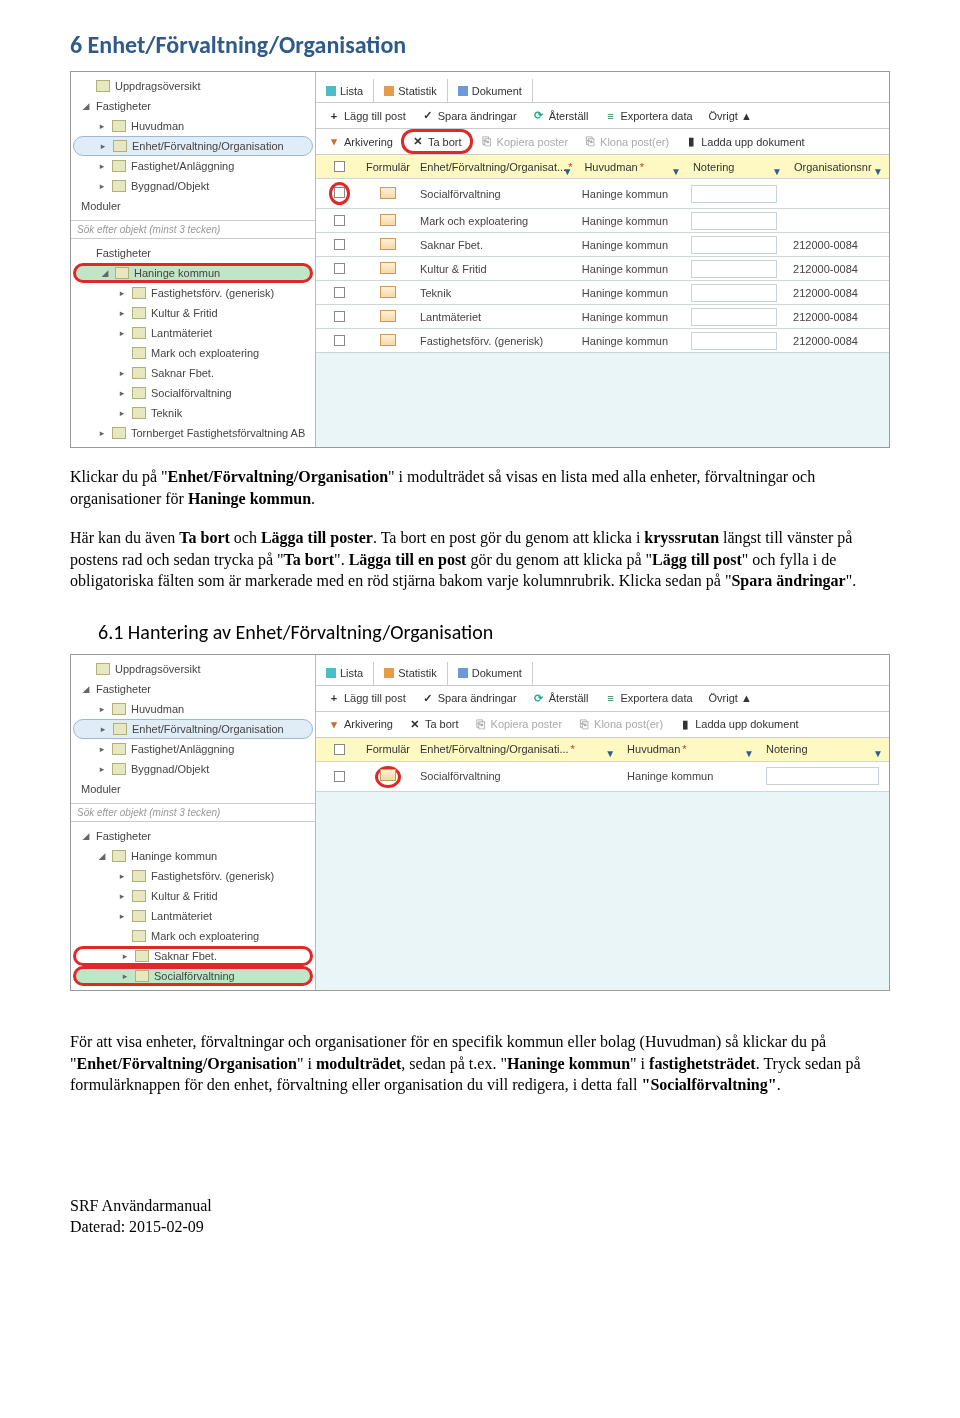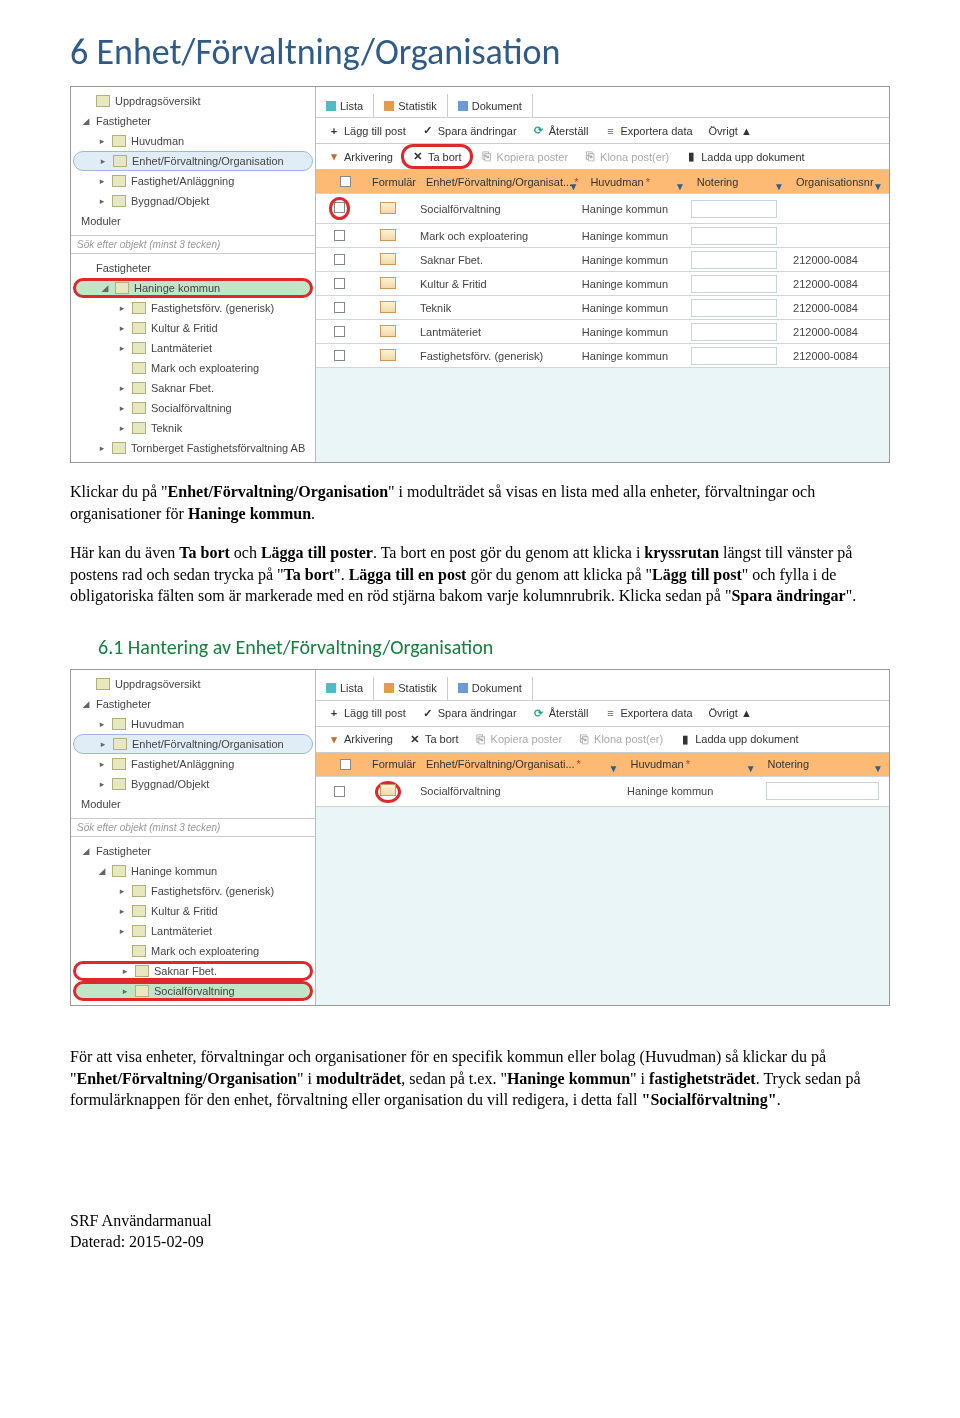--- a/index.html
+++ b/index.html
@@ -1,18 +1,18 @@
 <!DOCTYPE html>
 <html><head>
 <meta charset="utf-8">
 <style>
   * { box-sizing: border-box; margin: 0; padding: 0; }
   body { font-family: "Times New Roman", serif; font-size: 16px; color: #000; background: #fff; width: 960px; padding: 30px 70px 30px 70px; }
-  .heading1 { font-family: Calibri, sans-serif; font-size: 36px; color: #2E5B8A; font-weight: normal; margin-bottom: 12px; }
-  .heading2 { font-family: Calibri, sans-serif; font-size: 20px; color: #15803d; font-weight: normal; margin: 28px 0 10px 28px; }
+  .heading1 { font-family: Calibri, sans-serif; font-size: 24px; color: #2E5B8A; font-weight: bold; margin-bottom: 12px; }
+  .heading2 { font-family: Calibri, sans-serif; font-size: 20px; color: #000000; font-weight: normal; margin: 28px 0 10px 28px; }
   .body-text { font-size: 16px; line-height: 1.35; margin-top: 18px; }
   .body-text b { font-weight: bold; }
   .footer { margin-top: 100px; line-height: 1.3; }
 
   
   .shot { border: 1px solid #999; background: #fff; font-family: "Segoe UI", Tahoma, sans-serif; font-size: 11px; color: #444; display: flex; margin-top: 6px; }
   .shot .left { width: 245px; border-right: 1px solid #bbb; }
   .shot .right { flex: 1; background: #eaf5f7; padding-bottom: 6px; margin-top: 7px; }
   .tree { padding: 4px 2px; }
   .tree-row { display: flex; align-items: center; height: 20px; padding: 0 4px; gap: 5px; position: relative; white-space: nowrap; }
@@ -33,21 +33,21 @@
   .i-orange { background: #e59c4a; }
   .i-blue { background: #6a9bd8; }
 
   .toolbar { background: #fff; border-bottom: 1px solid #ccc; display: flex; align-items: center; height: 26px; padding: 0 4px; gap: 0; }
   .tbtn { display: flex; align-items: center; gap: 4px; padding: 0 8px; height: 100%; color: #333; font-size: 11px; white-space: nowrap; }
   .tbtn.dis { color: #aaa; }
   .glyph { width: 12px; display: inline-block; text-align: center; font-weight: bold; }
   .red-oval-btn { border: 3px solid #e0272a; border-radius: 12px; }
 
   .hdr, .row { display: flex; align-items: center; background: #fff; border-bottom: 1px solid #cfd6d9; height: 24px; font-size: 11px; }
-  .hdr { background: #fdba74; color: #333; padding-left: 6px; }
+  .hdr { background: #fef9c3; color: #333; }
   .c-chk { width: 46px; display: flex; align-items: center; justify-content: center; gap: 4px; }
   .c-frm { width: 52px; text-align: center; }
   .c-enh { flex: 2; padding: 0 6px; position: relative; }
   .c-huv { flex: 1.3; padding: 0 6px; position: relative; }
   .c-not { flex: 1.2; padding: 0 6px; position: relative; }
   .c-org { flex: 1.2; padding: 0 6px; position: relative; }
   .filter-glyph { position: absolute; right: 6px; top: 5px; color: #2c5f8f; font-size: 10px; }
   .chkbx { width: 11px; height: 11px; border: 1px solid #888; background: #fff; display: inline-block; }
   .frm { width: 16px; height: 12px; border: 1px solid #c99a5c; background: linear-gradient(#fff1d6,#f3d9a8); display: inline-block; }
   .red-dot { border: 3px solid #e0272a; border-radius: 50%; padding: 2px; }

